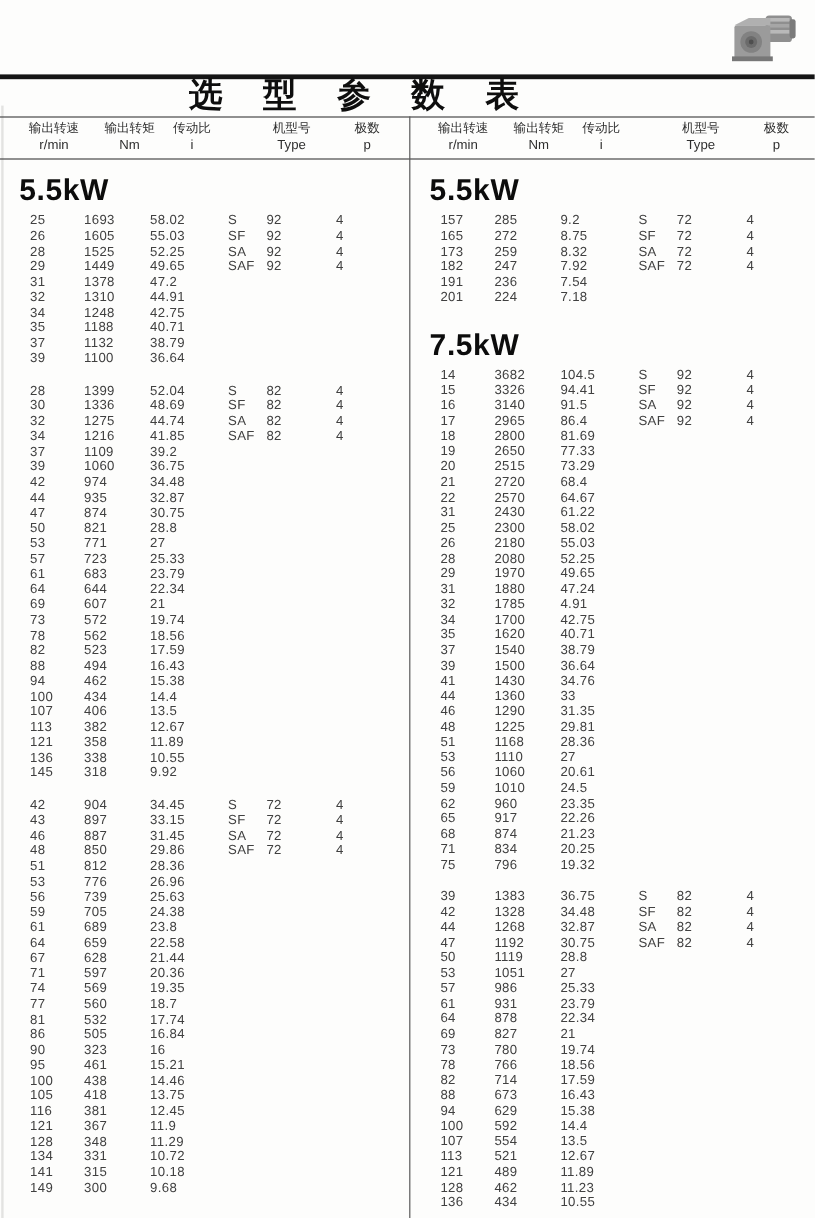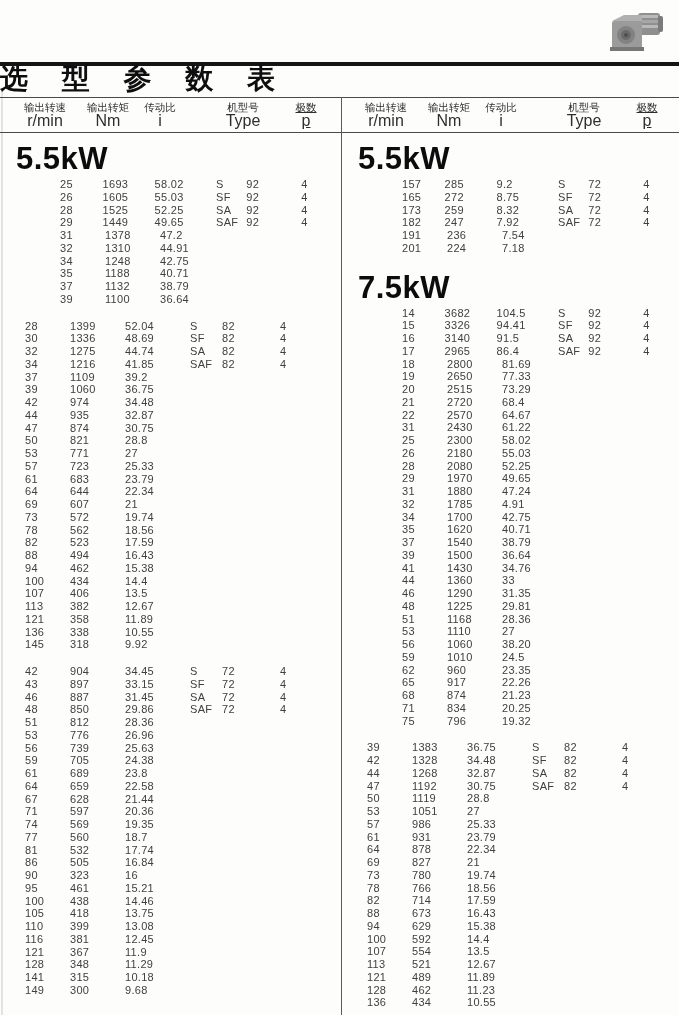--- a/index.html
+++ b/index.html
@@ -9,48 +9,48 @@
     font-family:"Liberation Sans","DejaVu Sans",sans-serif;
     color:#3f3f3f;
   }
   .left-edge-line{position:absolute;left:1px;top:88px;bottom:0;width:2px;background:#e3e3e1;}
   .rule-thick{position:absolute;top:62px;left:0;width:679px;height:4px;background:#151515;}
   .rule-title-bottom{position:absolute;top:97px;left:0;width:679px;height:1px;background:#4a4a4a;}
   .rule-header-bottom{position:absolute;top:132px;left:0;width:679px;height:1px;background:#4a4a4a;}
   .v-divider{position:absolute;left:341px;top:97px;height:918px;width:1px;background:#5a5a5a;}
 
   .page-title{
-    position:absolute;top:63px;left:0;width:603px;
+    position:absolute;top:63px;left:0;width:603px;text-align:center;
     font-size:28px;font-weight:bold;color:#0e0e0e;letter-spacing:13px;line-height:32px;
     white-space:nowrap;
   }
 
   .panel-header{position:absolute;top:100px;width:339px;height:32px;}
   .panel-header.ph-left{left:0;}
   .panel-header.ph-right{left:341px;}
   .hcell{position:absolute;top:0;text-align:center;font-size:10.5px;line-height:14px;color:#2e2e2e;}
-  .hcell .unit{display:block;font-size:16px;color:#2e2e2e;text-align:center;}
+  .hcell .unit{display:block;font-size:11px;color:#2e2e2e;text-align:center;}
   .h-speed{left:6px;width:78px;}
   .h-torque{left:80px;width:56px;}
   .h-ratio{left:132px;width:56px;}
   .h-model{left:212px;width:62px;}
-  .h-poles{left:282px;width:48px;text-decoration:underline;}
+  .h-poles{left:282px;width:48px;}
 
   .panel{position:absolute;top:140px;width:339px;height:875px;}
   .panel.p-left{left:0;}
   .panel.p-right{left:342px;}
 
   .kw-heading{
     height:30px;line-height:30px;margin:4px 0 0 16px;
-    font-size:31px;font-weight:bold;color:#0c0c0c;letter-spacing:0.5px;
+    font-size:25px;font-weight:bold;color:#0c0c0c;letter-spacing:0.5px;
   }
   .panel .kw-heading:not(:first-child){margin-top:18px;}
 
   .block{margin-top:14px;}
-  .kw-heading + .block{margin-top:4px;padding-left:35px;}
+  .kw-heading + .block{margin-top:4px;}
 
   .row{display:flex;height:12.75px;line-height:12.75px;font-size:11px;letter-spacing:0.3px;color:#404040;}
   .s-speed{width:70px;padding-left:25px;box-sizing:border-box;}
   .s-torque{width:55px;}
   .s-ratio{width:65px;}
   .s-type{width:32px;}
   .s-size{width:58px;}
   .s-poles{width:40px;}
 
   .gearmotor{position:absolute;top:7px;right:13px;width:62px;height:52px;}
@@ -414,38 +414,38 @@
         <span class="s-speed">100</span>
         <span class="s-torque">438</span>
         <span class="s-ratio">14.46</span>
       </div>
       <div class="row">
         <span class="s-speed">105</span>
         <span class="s-torque">418</span>
         <span class="s-ratio">13.75</span>
       </div>
       <div class="row">
-        <span class="s-speed">110</span>
-        <span class="s-torque">399</span>
-        <span class="s-ratio">13.08</span>
-      </div>
-      <div class="row">
         <span class="s-speed">116</span>
         <span class="s-torque">381</span>
         <span class="s-ratio">12.45</span>
       </div>
       <div class="row">
         <span class="s-speed">121</span>
         <span class="s-torque">367</span>
         <span class="s-ratio">11.9</span>
       </div>
       <div class="row">
         <span class="s-speed">128</span>
         <span class="s-torque">348</span>
         <span class="s-ratio">11.29</span>
+      </div>
+      <div class="row">
+        <span class="s-speed">134</span>
+        <span class="s-torque">331</span>
+        <span class="s-ratio">10.72</span>
       </div>
       <div class="row">
         <span class="s-speed">141</span>
         <span class="s-torque">315</span>
         <span class="s-ratio">10.18</span>
       </div>
       <div class="row">
         <span class="s-speed">149</span>
         <span class="s-torque">300</span>
         <span class="s-ratio">9.68</span>
@@ -638,21 +638,21 @@
         <span class="s-ratio">28.36</span>
       </div>
       <div class="row">
         <span class="s-speed">53</span>
         <span class="s-torque">1110</span>
         <span class="s-ratio">27</span>
       </div>
       <div class="row">
         <span class="s-speed">56</span>
         <span class="s-torque">1060</span>
-        <span class="s-ratio">38.20</span>
+        <span class="s-ratio">20.61</span>
       </div>
       <div class="row">
         <span class="s-speed">59</span>
         <span class="s-torque">1010</span>
         <span class="s-ratio">24.5</span>
       </div>
       <div class="row">
         <span class="s-speed">62</span>
         <span class="s-torque">960</span>
         <span class="s-ratio">23.35</span>

